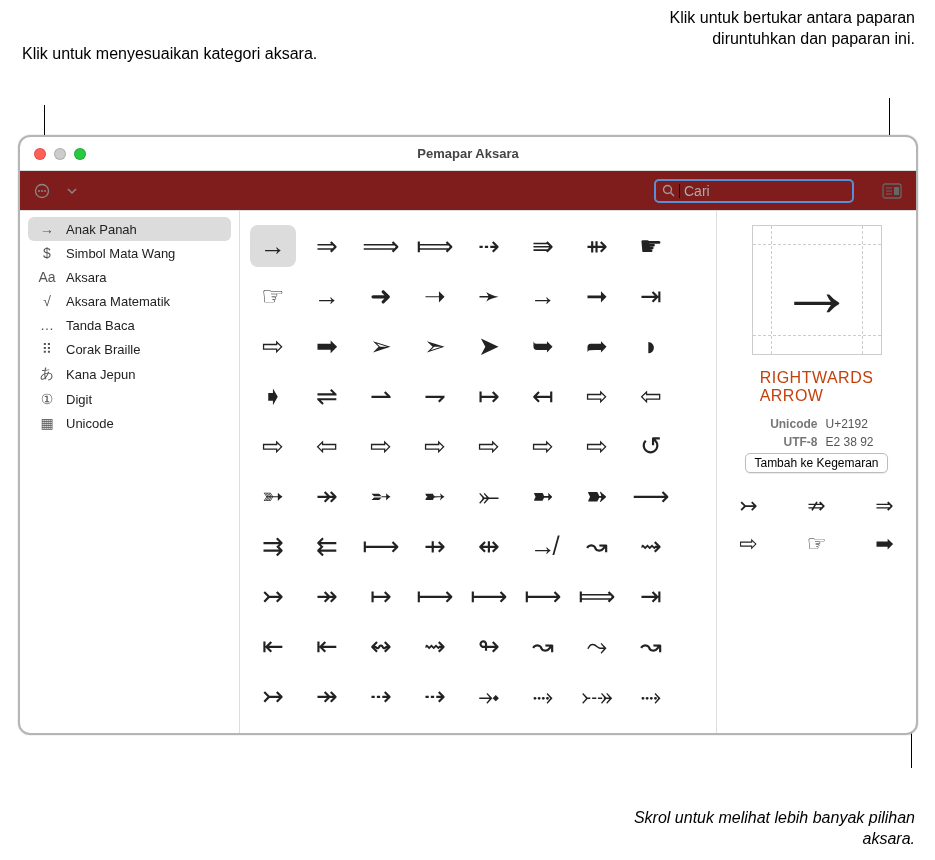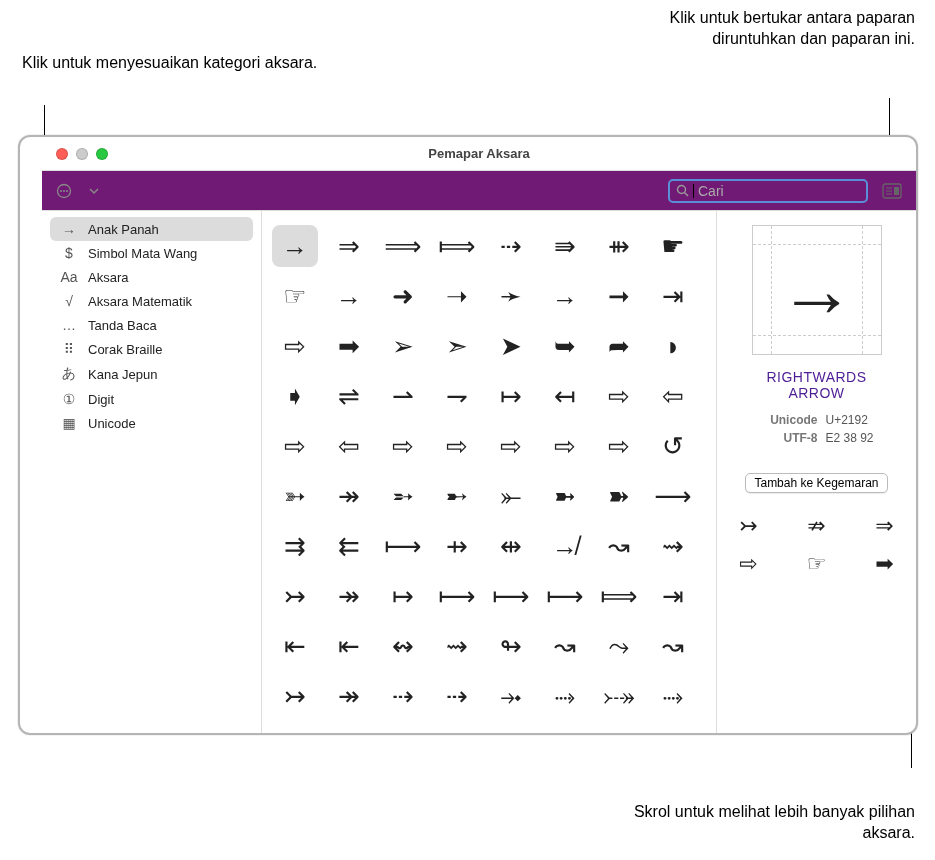--- a/index.html
+++ b/index.html
@@ -12,23 +12,23 @@
     color: #222;
     background: #fff;
     position: relative;
   }
   .callout {
     position: absolute;
     font-size: 16px;
     line-height: 1.3;
     color: #000;
   }
-  .callout-left { left: 22px; top: 53px; width: 300px; }
+  .callout-left { left: 22px; top: 44px; width: 300px; }
   .callout-right { right: 20px; top: 8px; width: 320px; text-align: right; }
-  .callout-bottom { right: 20px; bottom: 16px; width: 320px; text-align: right; }
+  .callout-bottom { right: 20px; bottom: 10px; width: 320px; text-align: right; font-style: italic; }
   .callout-line {
     position: absolute;
     background: #000;
   }
   .cl-left-v  { left: 44px; top: 105px; width: 1px; height: 93px; }
   .cl-right-v { left: 889px; top: 98px; width: 1px; height: 88px; }
   .cl-bottom-v { left: 911px; top: 620px; width: 1px; height: 148px; }
   .cl-bottom-bracket { position:absolute; left: 905px; top: 620px; width: 12px; height: 100px; border-right: 1px solid #000; border-top: 1px solid #000; border-bottom: 1px solid #000; }
 
   .window {
@@ -37,21 +37,20 @@
     top: 135px;
     width: 900px;
     height: 600px;
     background: #fff;
     border: 2px solid #b5b5b5;
     border-radius: 12px;
     box-shadow: 0 0 0 1px rgba(0,0,0,0.05);
     overflow: hidden;
     display: flex;
     flex-direction: column;
-    padding-left: 22px;
   }
   .titlebar {
     height: 34px;
     display: flex;
     align-items: center;
     position: relative;
     border-bottom: 1px solid #ddd;
   }
   .traffic { display: flex; gap: 8px; padding-left: 14px; }
   .dot { width: 12px; height: 12px; border-radius: 50%; border: 0.5px solid rgba(0,0,0,0.15); }
@@ -59,22 +58,22 @@
   .dot.grey { background: #ccc; }
   .dot.green { background: #28c840; }
   .title { position: absolute; left:0; right:0; text-align:center; font-size: 13px; font-weight: 600; color: #444; pointer-events:none; }
 
   .toolbar {
     height: 40px;
     display: flex;
     align-items: center;
     padding: 0 10px;
     border-bottom: 1px solid #ddd;
-    gap: 10px;
-    background: #701a75;
+    gap: 24px;
+    background: #7f1d1d;
   }
   .tool-left { display:flex; gap: 6px; align-items:center; }
   .icon-btn {
     width: 24px; height: 24px; display:flex; align-items:center; justify-content:center;
     color: #666; cursor: pointer; border-radius: 4px;
   }
   .spacer { flex: 1; }
   .search {
     width: 200px; height: 24px;
     border: 2.5px solid #5a8ed6;
@@ -143,26 +142,26 @@
     position: relative;
     display:flex; align-items:center; justify-content:center;
     margin-top: 4px;
   }
   .preview-box::before, .preview-box::after {
     content:''; position:absolute; background:#e4e4e4;
   }
   .preview-box::before { left:18px; right:18px; top:0; bottom:0; border-left:1px dashed #ccc; border-right:1px dashed #ccc; background:transparent;}
   .preview-box::after { top:18px; bottom:18px; left:0; right:0; border-top:1px dashed #ccc; border-bottom:1px dashed #ccc; background:transparent;}
   .preview-char { font-size: 76px; line-height:1; z-index:1; font-weight: bold; }
-  .char-name { margin-top: 14px; font-size: 14px; letter-spacing: 0.5px; text-align:center; color:#4c1d95; }
+  .char-name { margin-top: 14px; font-size: 16px; letter-spacing: 0.5px; text-align:left; color:#c2410c; }
   .meta { margin-top: 12px; font-size: 12px; color:#555; }
   .meta-row { display:flex; gap: 8px; margin-bottom:4px; }
   .meta-row .k { width: 58px; text-align:right; font-weight:600; color:#777;}
   .fav-btn {
-    margin-top: 24px;
+    margin-top: 0;
     font-size: 12px;
     padding: 2px 8px;
     border: 1px solid #bbb;
     background: #fff;
     border-radius: 5px;
     box-shadow: 0 1px 1px rgba(0,0,0,0.08);
     cursor:pointer;
   }
   .variants {
     margin-top: 20px;

